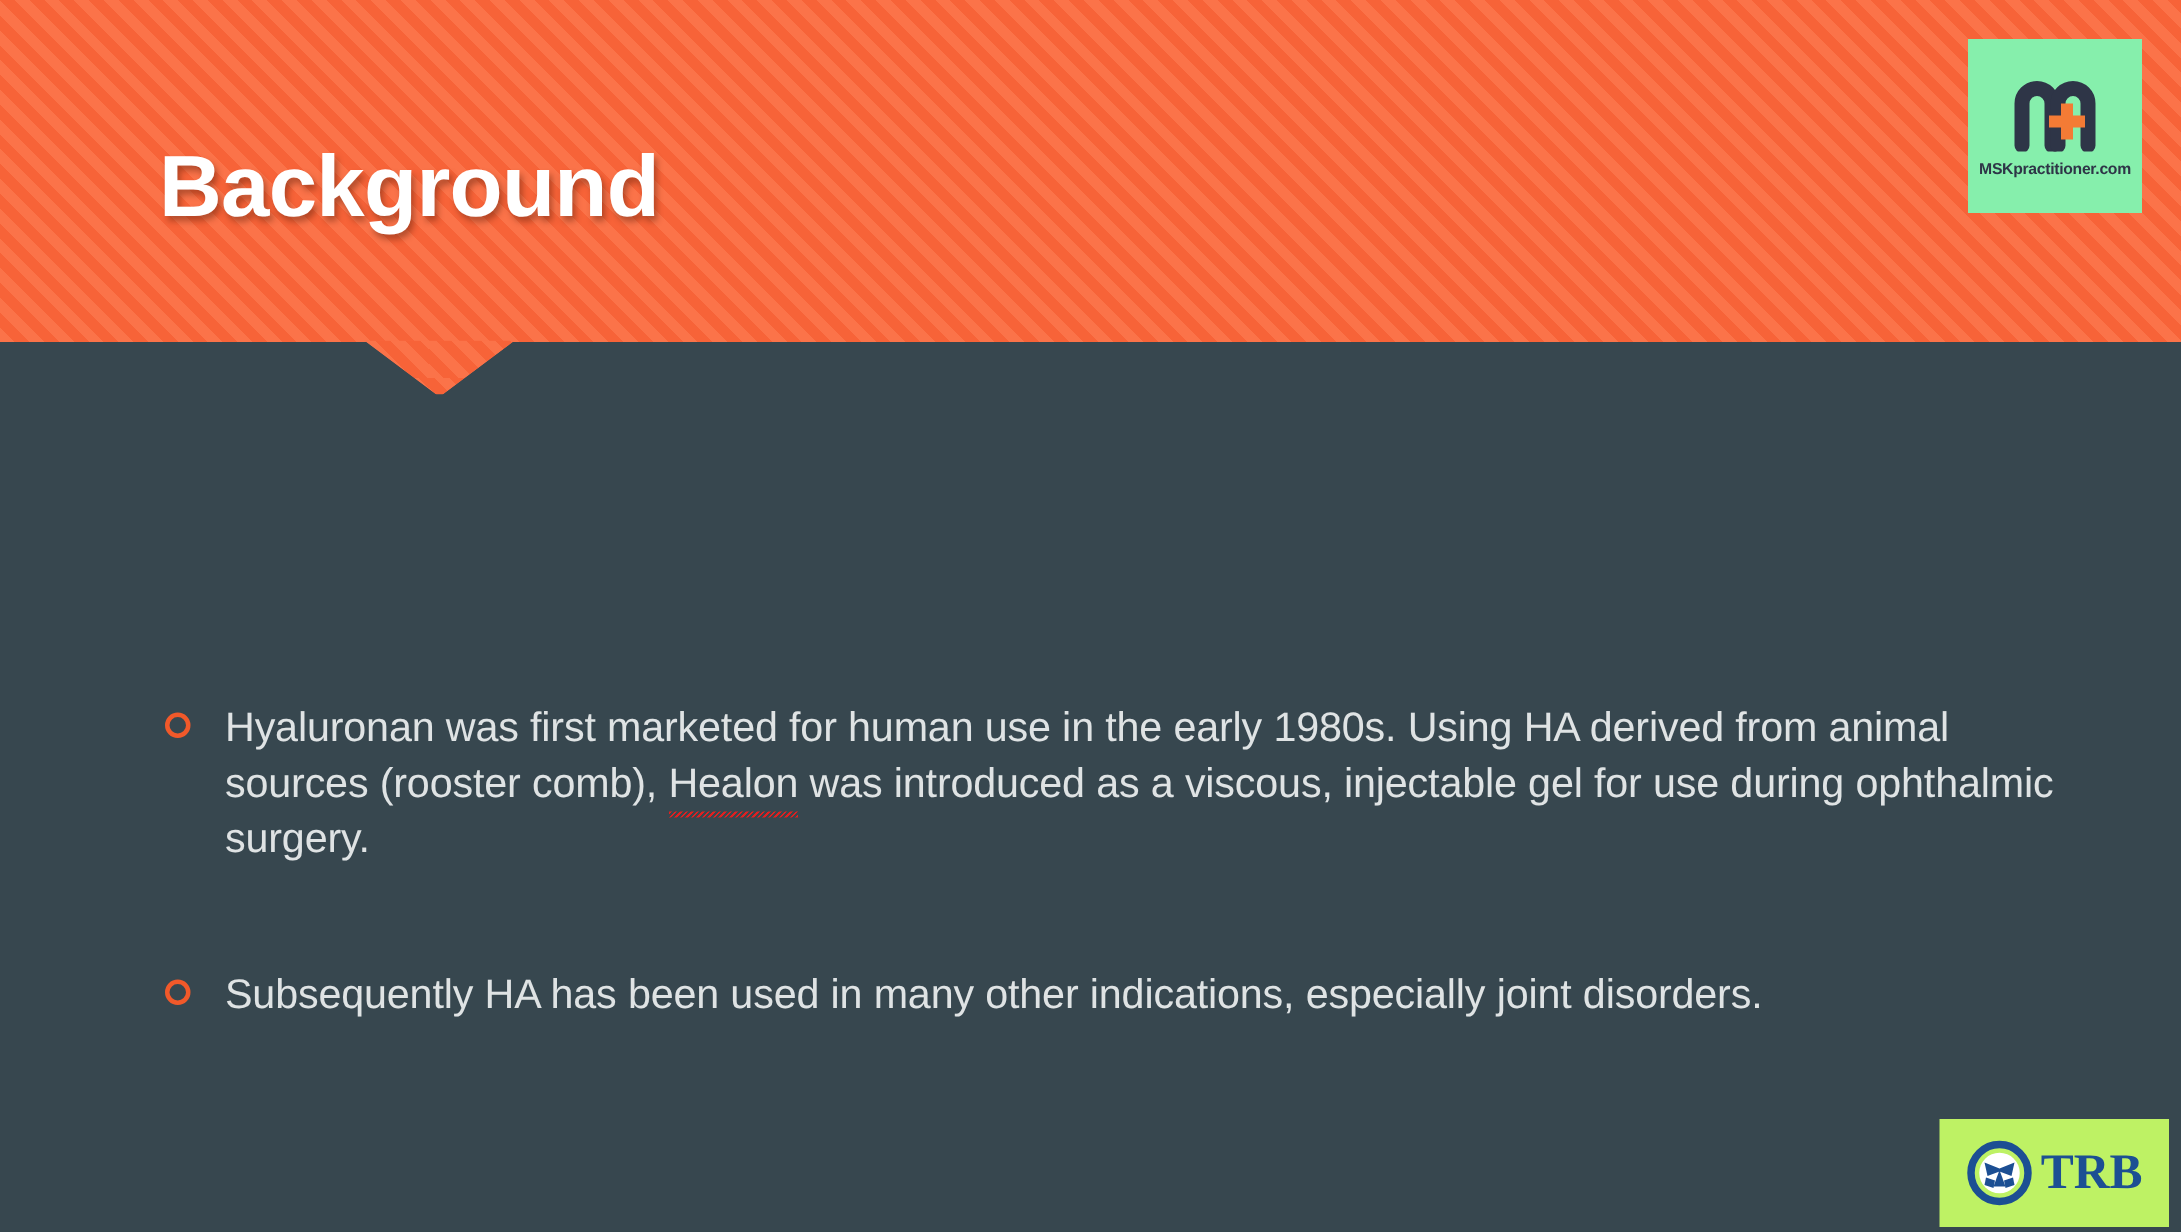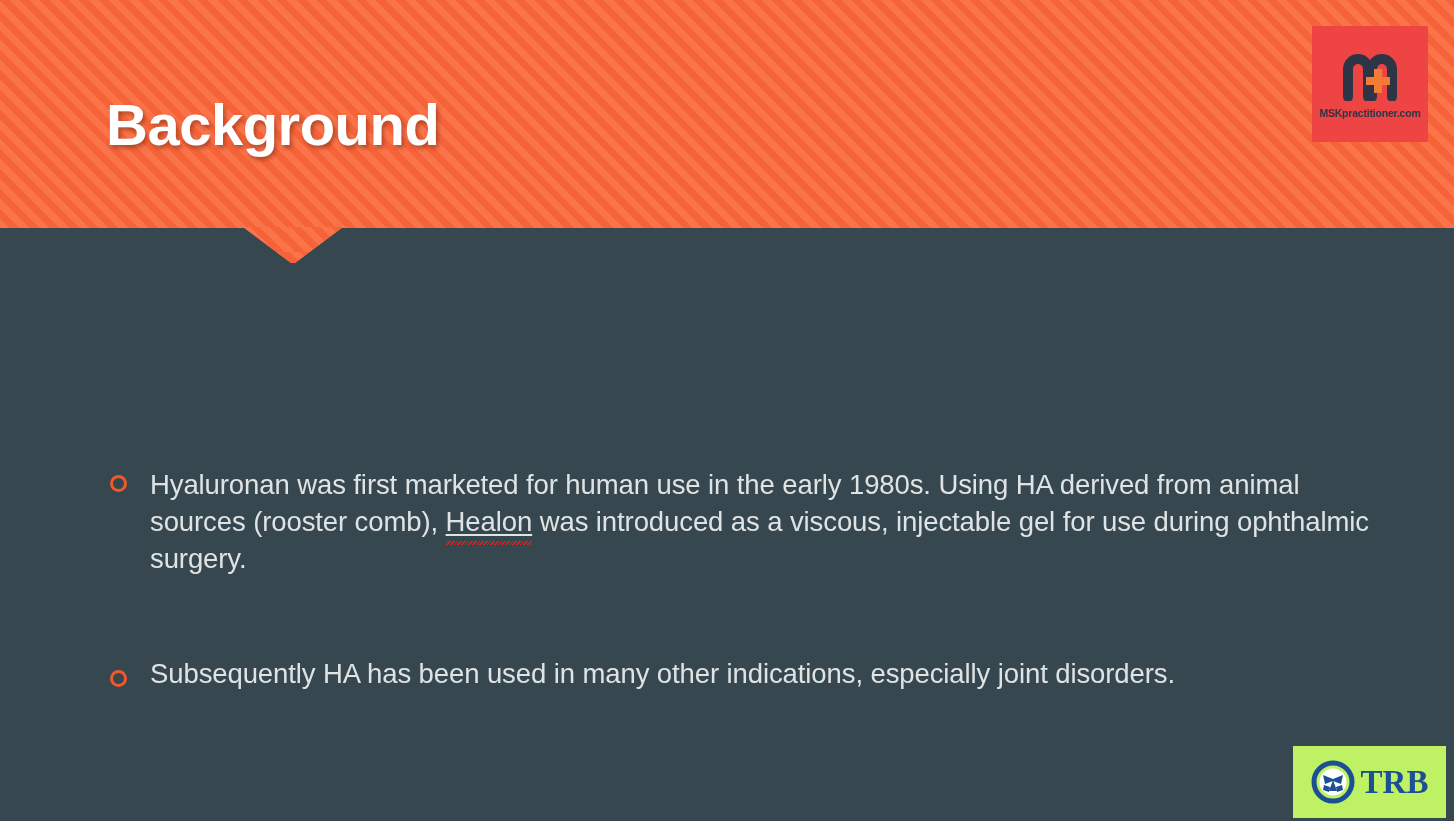--- a/index.html
+++ b/index.html
@@ -77,21 +77,21 @@
     white-space:nowrap;
   }
 
   
   #msk-logo {
     position:absolute;
     left:1312px;
     top:26px;
     width:116px;
     height:116px;
-    background:#ef4444;
+    background:#86efac;
     z-index:4;
     display:flex;
     flex-direction:column;
     align-items:center;
     justify-content:center;
   }
   #msk-logo .mark { width:56px; height:52px; display:block; }
   #msk-logo .wordmark {
     margin-top:6px;
     font-size:10.5px;
@@ -135,21 +135,20 @@
     font-size:27.5px;
     line-height:37px;
     font-weight:normal;
     letter-spacing:-0.1px;
   }
 
   .bullet-text i { font-style:italic; }
 
   
   .spellword {
-    text-decoration:underline;
     text-decoration-thickness:1.5px;
     text-underline-offset:3px;
     position:relative;
     display:inline-block;
   }
   .spellword::after {
     content:"";
     position:absolute;
     left:0;
     right:0;
@@ -157,21 +156,21 @@
     height:4px;
     background-image:repeating-linear-gradient(
         135deg,
         #e02020 0px, #e02020 1.2px,
         rgba(0,0,0,0) 1.2px, rgba(0,0,0,0) 2.6px);
     background-repeat:repeat-x;
   }
 
   #bullet-1 { top:74px;  }
   #bullet-2 { top:238px; }
-  #bullet-3 { top:427px;align-items:center; }
+  #bullet-3 { top:416px; }
 
   
   #trb-logo {
     position:absolute;
     left:1293px;
     top:746px;
     width:153px;
     height:72px;
     background:#bef264;
     z-index:4;

